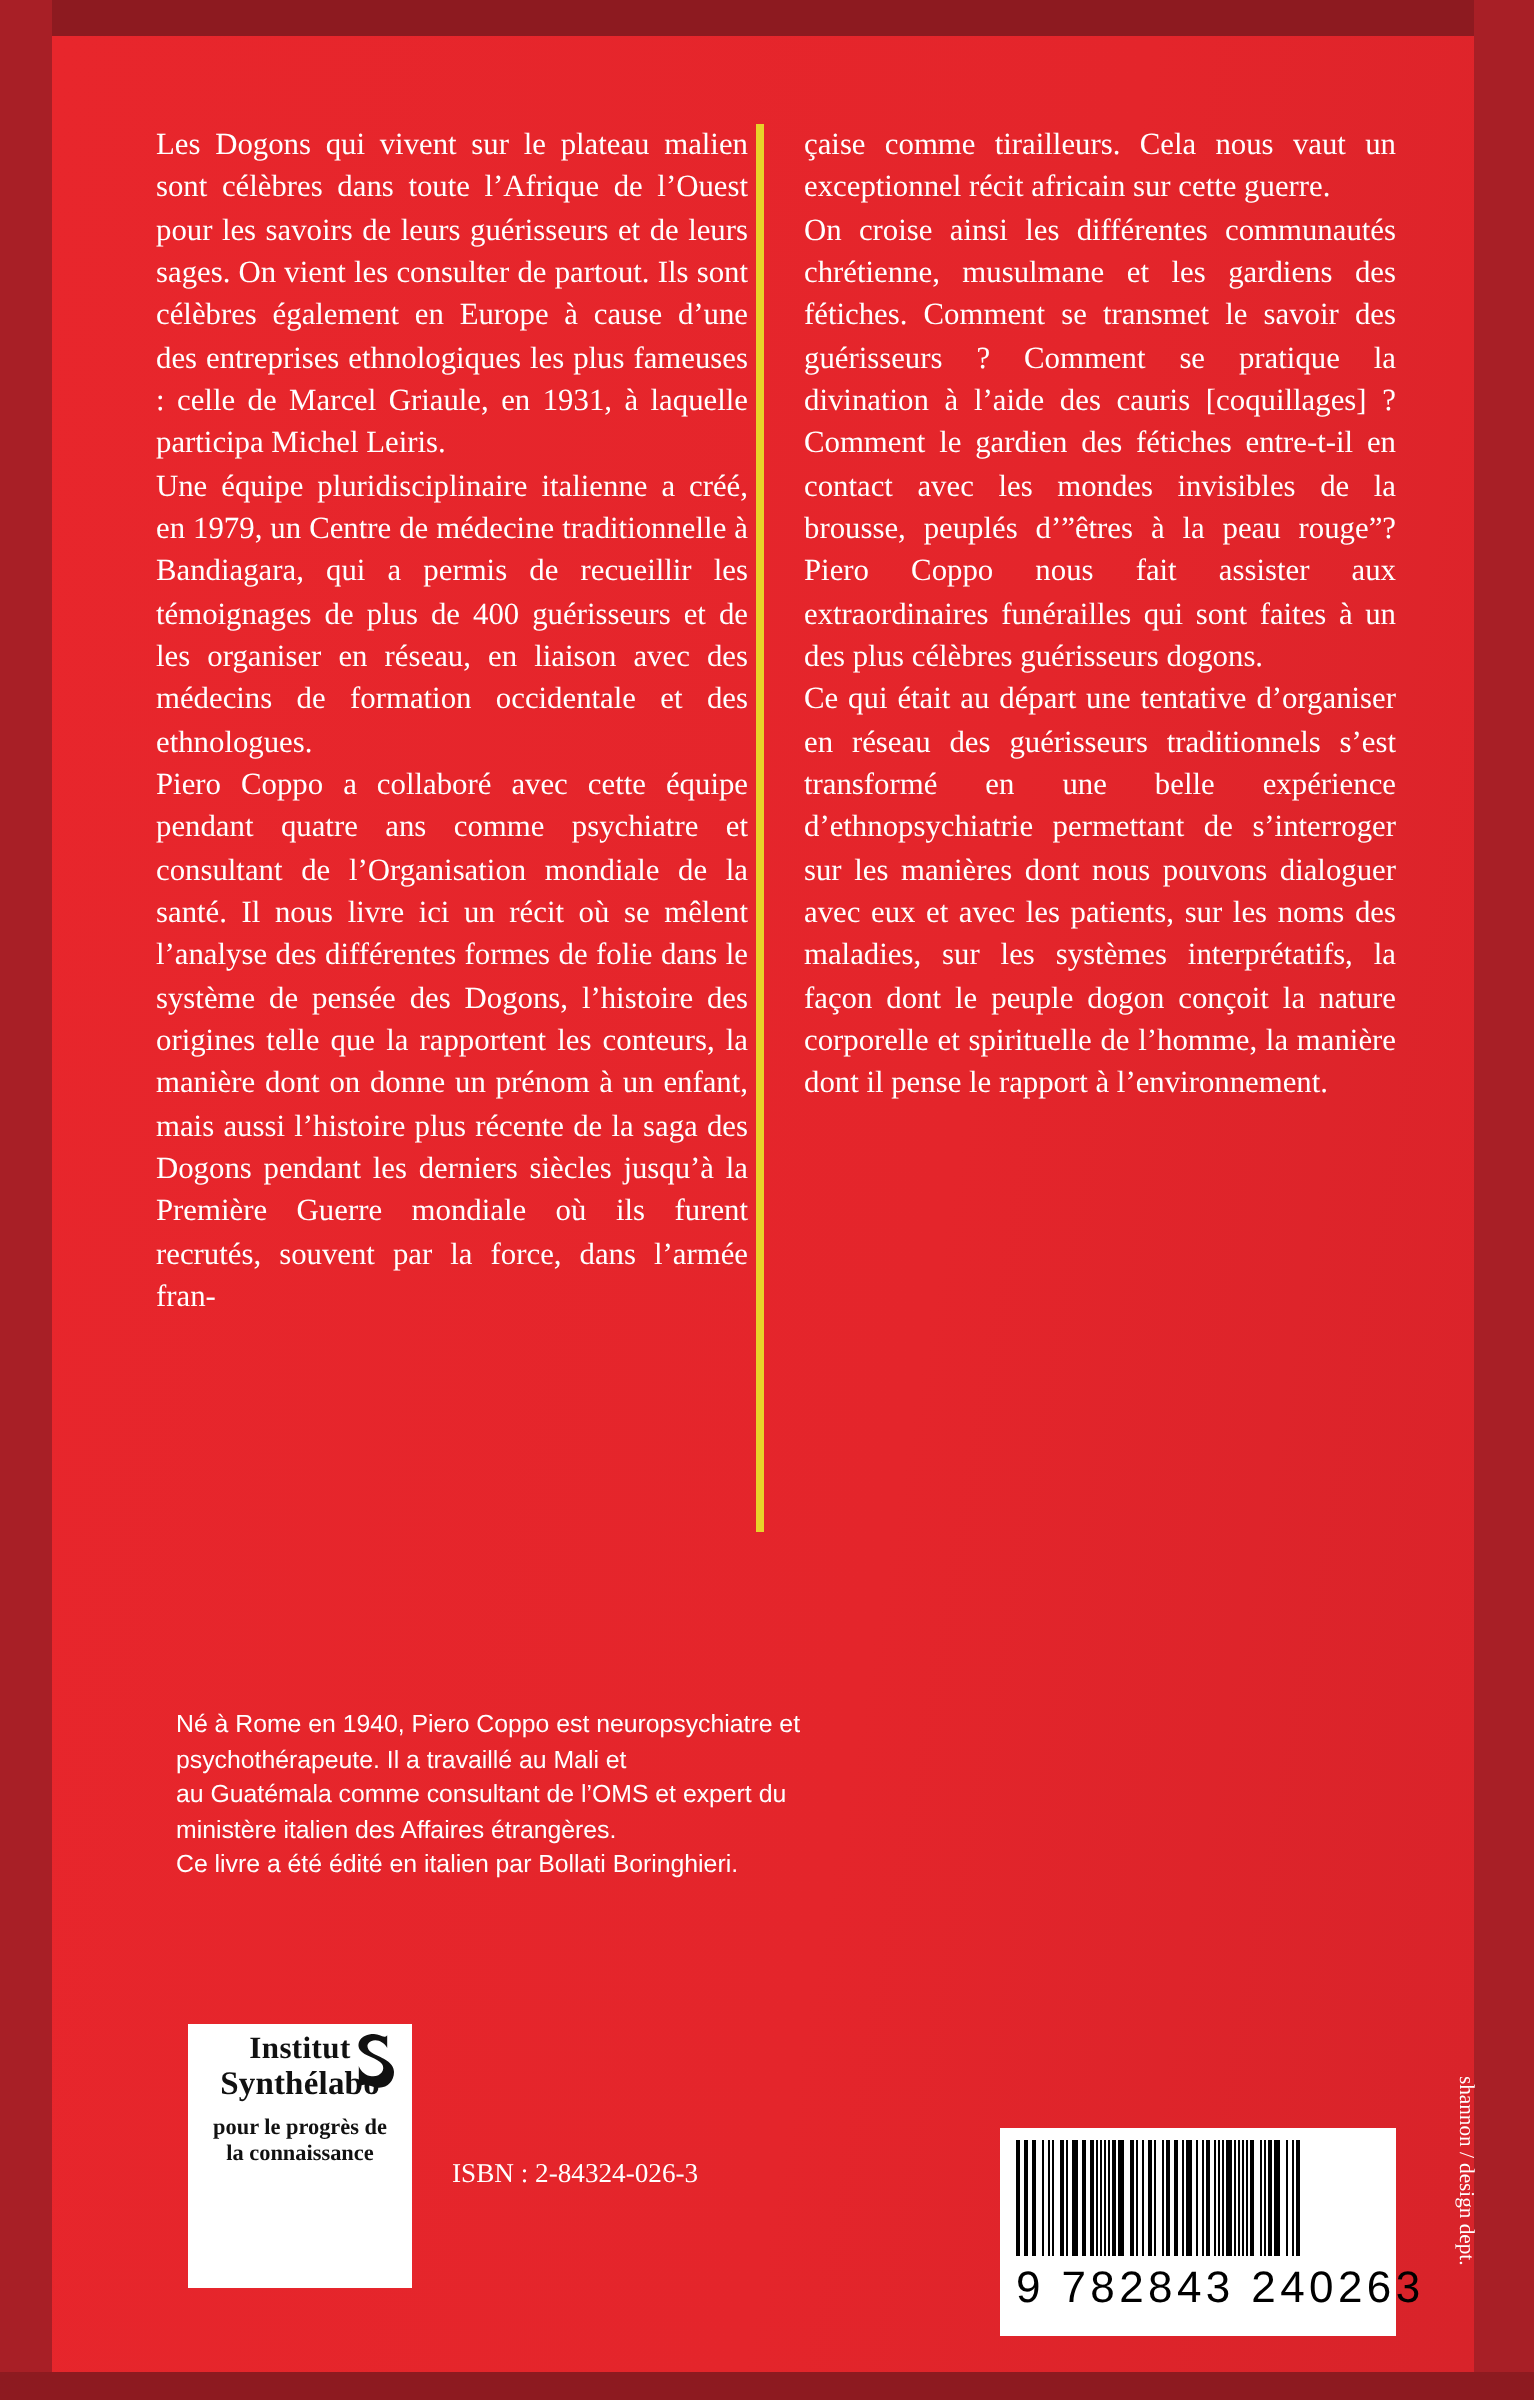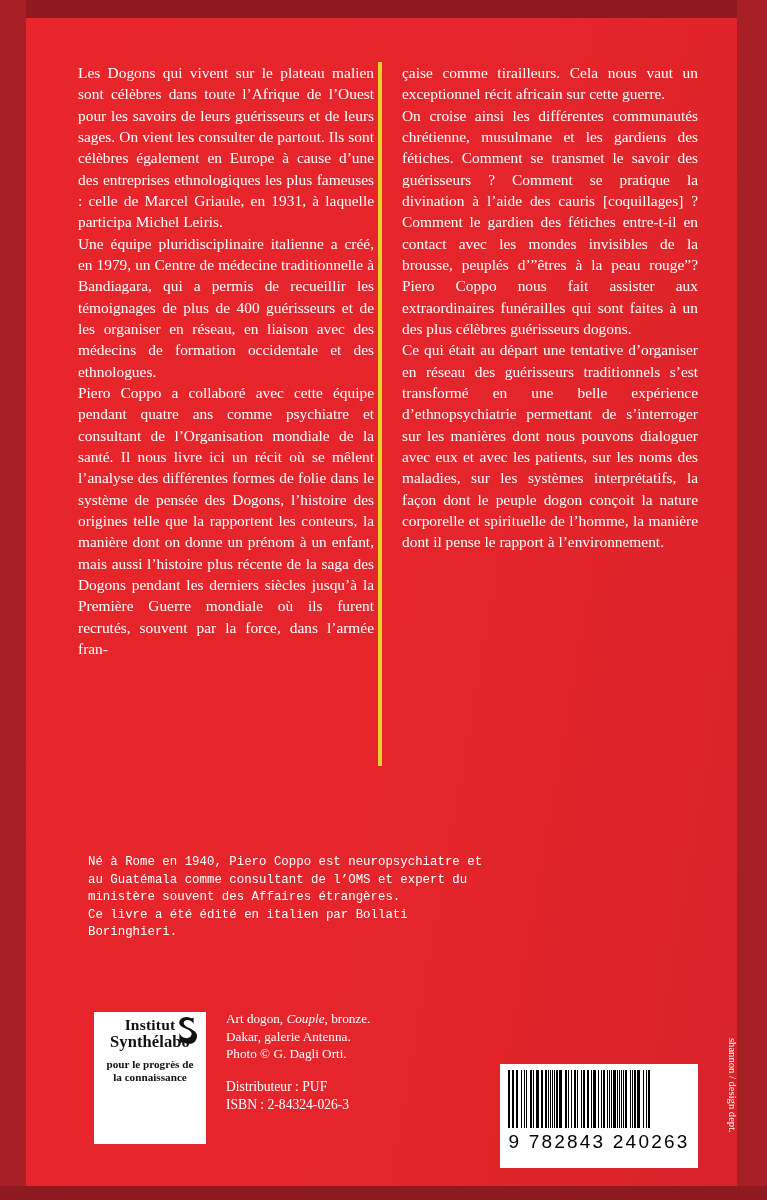--- a/index.html
+++ b/index.html
@@ -80,21 +80,21 @@
 
   
   .bio {
     position: absolute;
     left: 62px;
     top: 836px;
     width: 410px;
     color: #ffffff;
     font-size: 12.4px;
     line-height: 1.42;
-    font-family: Liberation Mono, monospace;
+    font-family: Liberation Sans, sans-serif;
   }
   .bio p { margin: 0; }
 
   
   .logo {
     position: absolute;
     left: 68px;
     top: 994px;
     width: 112px;
     height: 132px;
@@ -171,21 +171,21 @@
     align-items: flex-end;
     gap: 0px;
   }
   .bars i {
     display: block;
     background: #000;
     height: 100%;
   }
   .barcode-num {
     font-family: "Liberation Sans", sans-serif;
-    font-size: 19px;
+    font-size: 22px;
     letter-spacing: 2.2px;
     text-align: center;
     color: #000;
     margin-top: 3px;
     white-space: nowrap;
   }
 
   
   .vcredit {
     position: absolute;
@@ -233,48 +233,40 @@
         <p>çaise comme tirailleurs. Cela nous vaut un exceptionnel récit africain sur cette guerre.</p>
         <p>On croise ainsi les différentes communautés chrétienne, musulmane et les gardiens des fétiches. Comment se transmet le savoir des guérisseurs ? Comment se pratique la divination à l’aide des cauris [coquillages] ? Comment le gardien des fétiches entre-t-il en contact avec les mondes invisibles de la brousse, peuplés d’”êtres à la peau rouge”? Piero Coppo nous fait assister aux extraordinaires funérailles qui sont faites à un des plus célèbres guérisseurs dogons.</p>
         <p>Ce qui était au départ une tentative d’organiser en réseau des guérisseurs traditionnels s’est transformé en une belle expérience d’ethnopsychiatrie permettant de s’interroger sur les manières dont nous pouvons dialoguer avec eux et avec les patients, sur les noms des maladies, sur les systèmes interprétatifs, la façon dont le peuple dogon conçoit la nature corporelle et spirituelle de l’homme, la manière dont il pense le rapport à l’environnement.</p>
       </div>
     </div>
 
     <div class="divider"></div>
 
     <div class="bio">
       <p>Né à Rome en 1940, Piero Coppo est neuropsychiatre et</p>
+      <p>psychothérapeute. Il a travaillé au Mali et</p>
       <p>au Guatémala comme consultant de l’OMS et expert du</p>
-      <p>ministère souvent des Affaires étrangères.</p>
+      <p>ministère italien des Affaires étrangères.</p>
       <p>Ce livre a été édité en italien par Bollati Boringhieri.</p>
     </div>
 
     <div class="logo">
       <svg class="logo-mark" viewBox="0 0 22 30">
         <path d="M11 1 C4 1 2 6 4 9 C6 12 13 13 15 16 C17 19 14 23 9 22 C6 21.4 4 19 3.4 17 L3.4 28 C5 25.5 7 26.5 11 27.5 C17 29 21 25 21 20 C21 15 15 13 11 11 C7.5 9.2 6.5 6 9.5 4.6 C12.5 3.2 16 5 17.6 8 L17.6 1.6 C16 3.6 14 1 11 1 Z" fill="#111"></path>
       </svg>
       <div class="logo-inst">Institut</div>
       <div class="logo-synth">Synthélabo</div>
       <div class="logo-tag">
         <div>pour le progrès de</div>
         <div>la connaissance</div>
       </div>
     </div>
 
-    <div class="credits">
-      <div>
-        <span>Art dogon,</span>
-        <span class="it">Couple</span><span>, bronze.</span>
-      </div>
-      <div>Dakar, galerie Antenna.</div>
-      <div>Photo © G. Dagli Orti.</div>
-    </div>
 
     <div class="distrib">
-      <div>Distributeur : PUF</div>
       <div>ISBN : 2-84324-026-3</div>
     </div>
 
     <div class="barcode-box">
       <div class="bars" id="bars">
           <i style="width: 2px; height: 100%;"></i>
           <i style="width: 2px; background: rgb(255, 255, 255); height: 100%;"></i>
           <i style="width: 2px; height: 100%;"></i>
           <i style="width: 2px; background: rgb(255, 255, 255);"></i>
           <i style="width: 2px;"></i>

